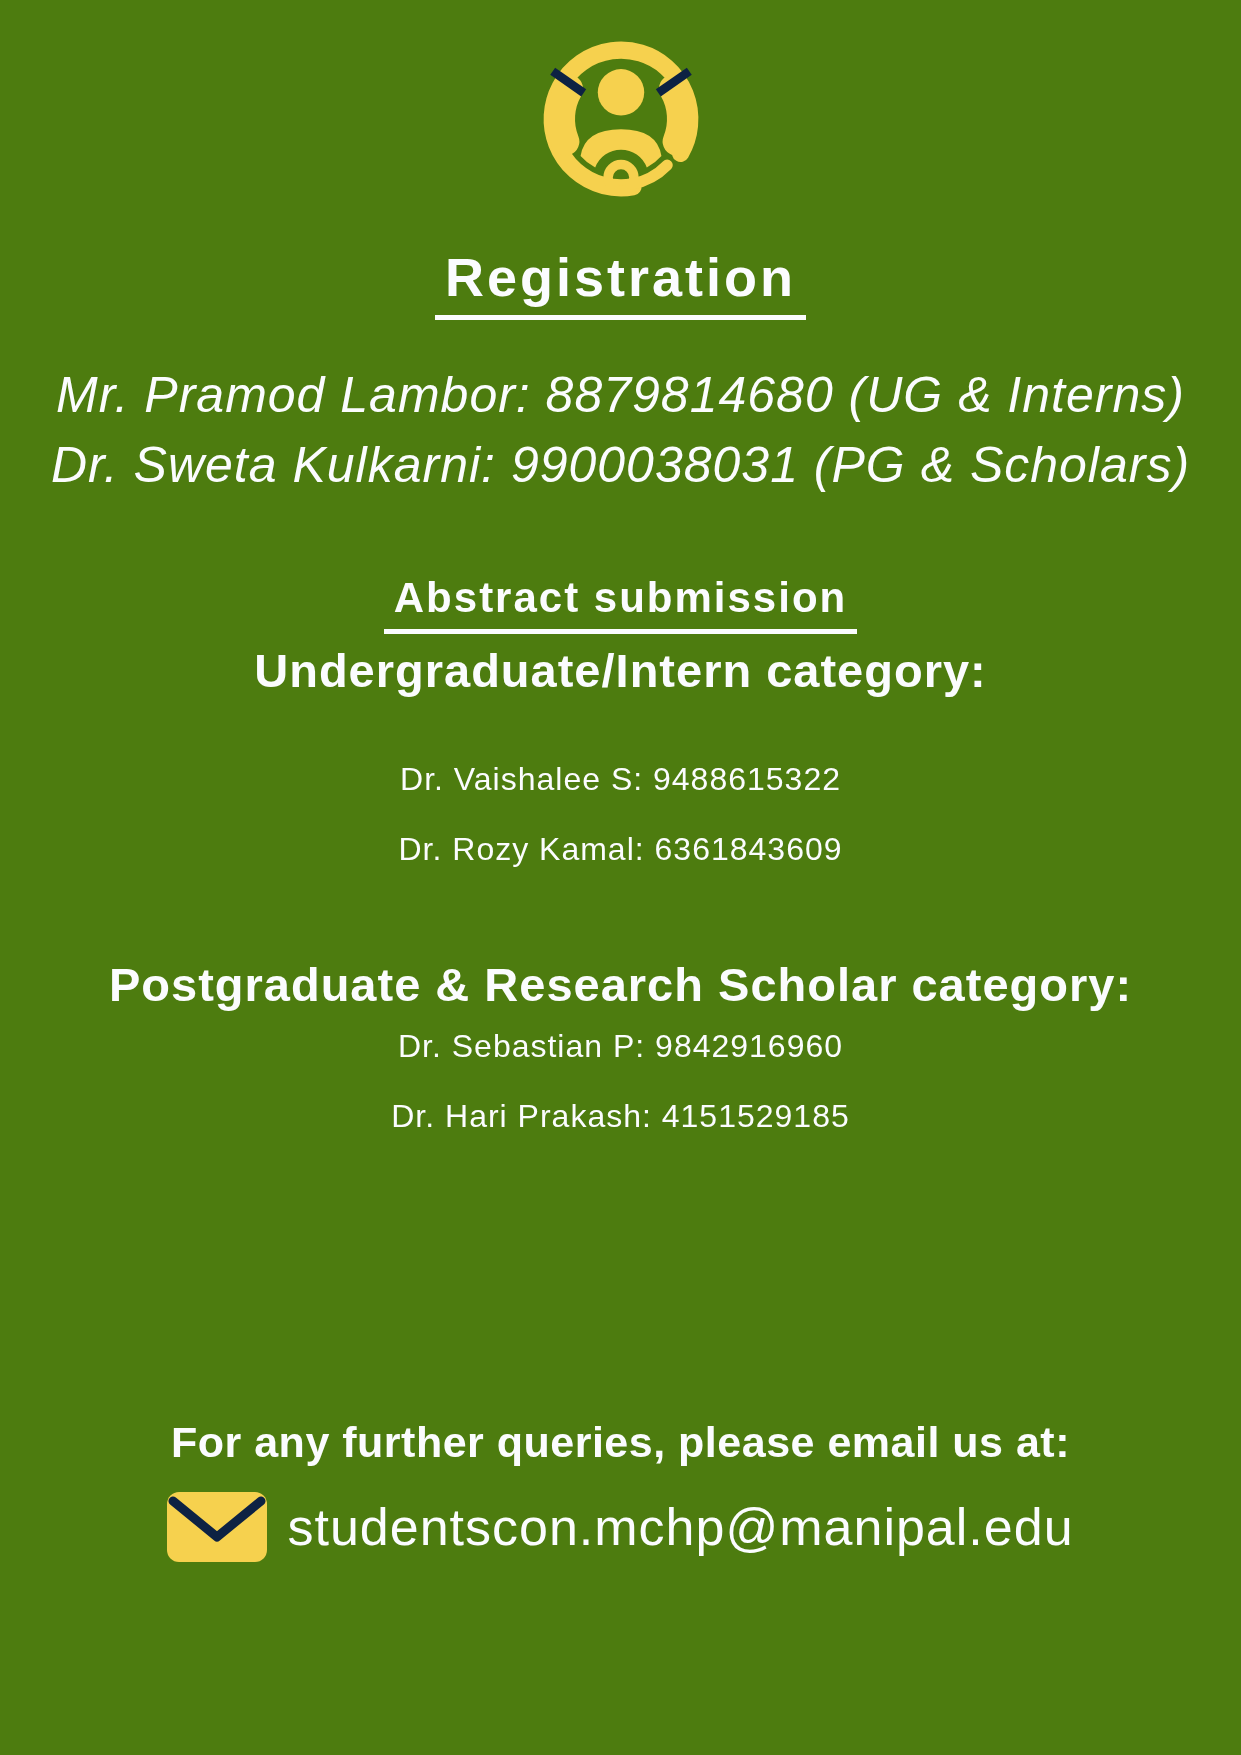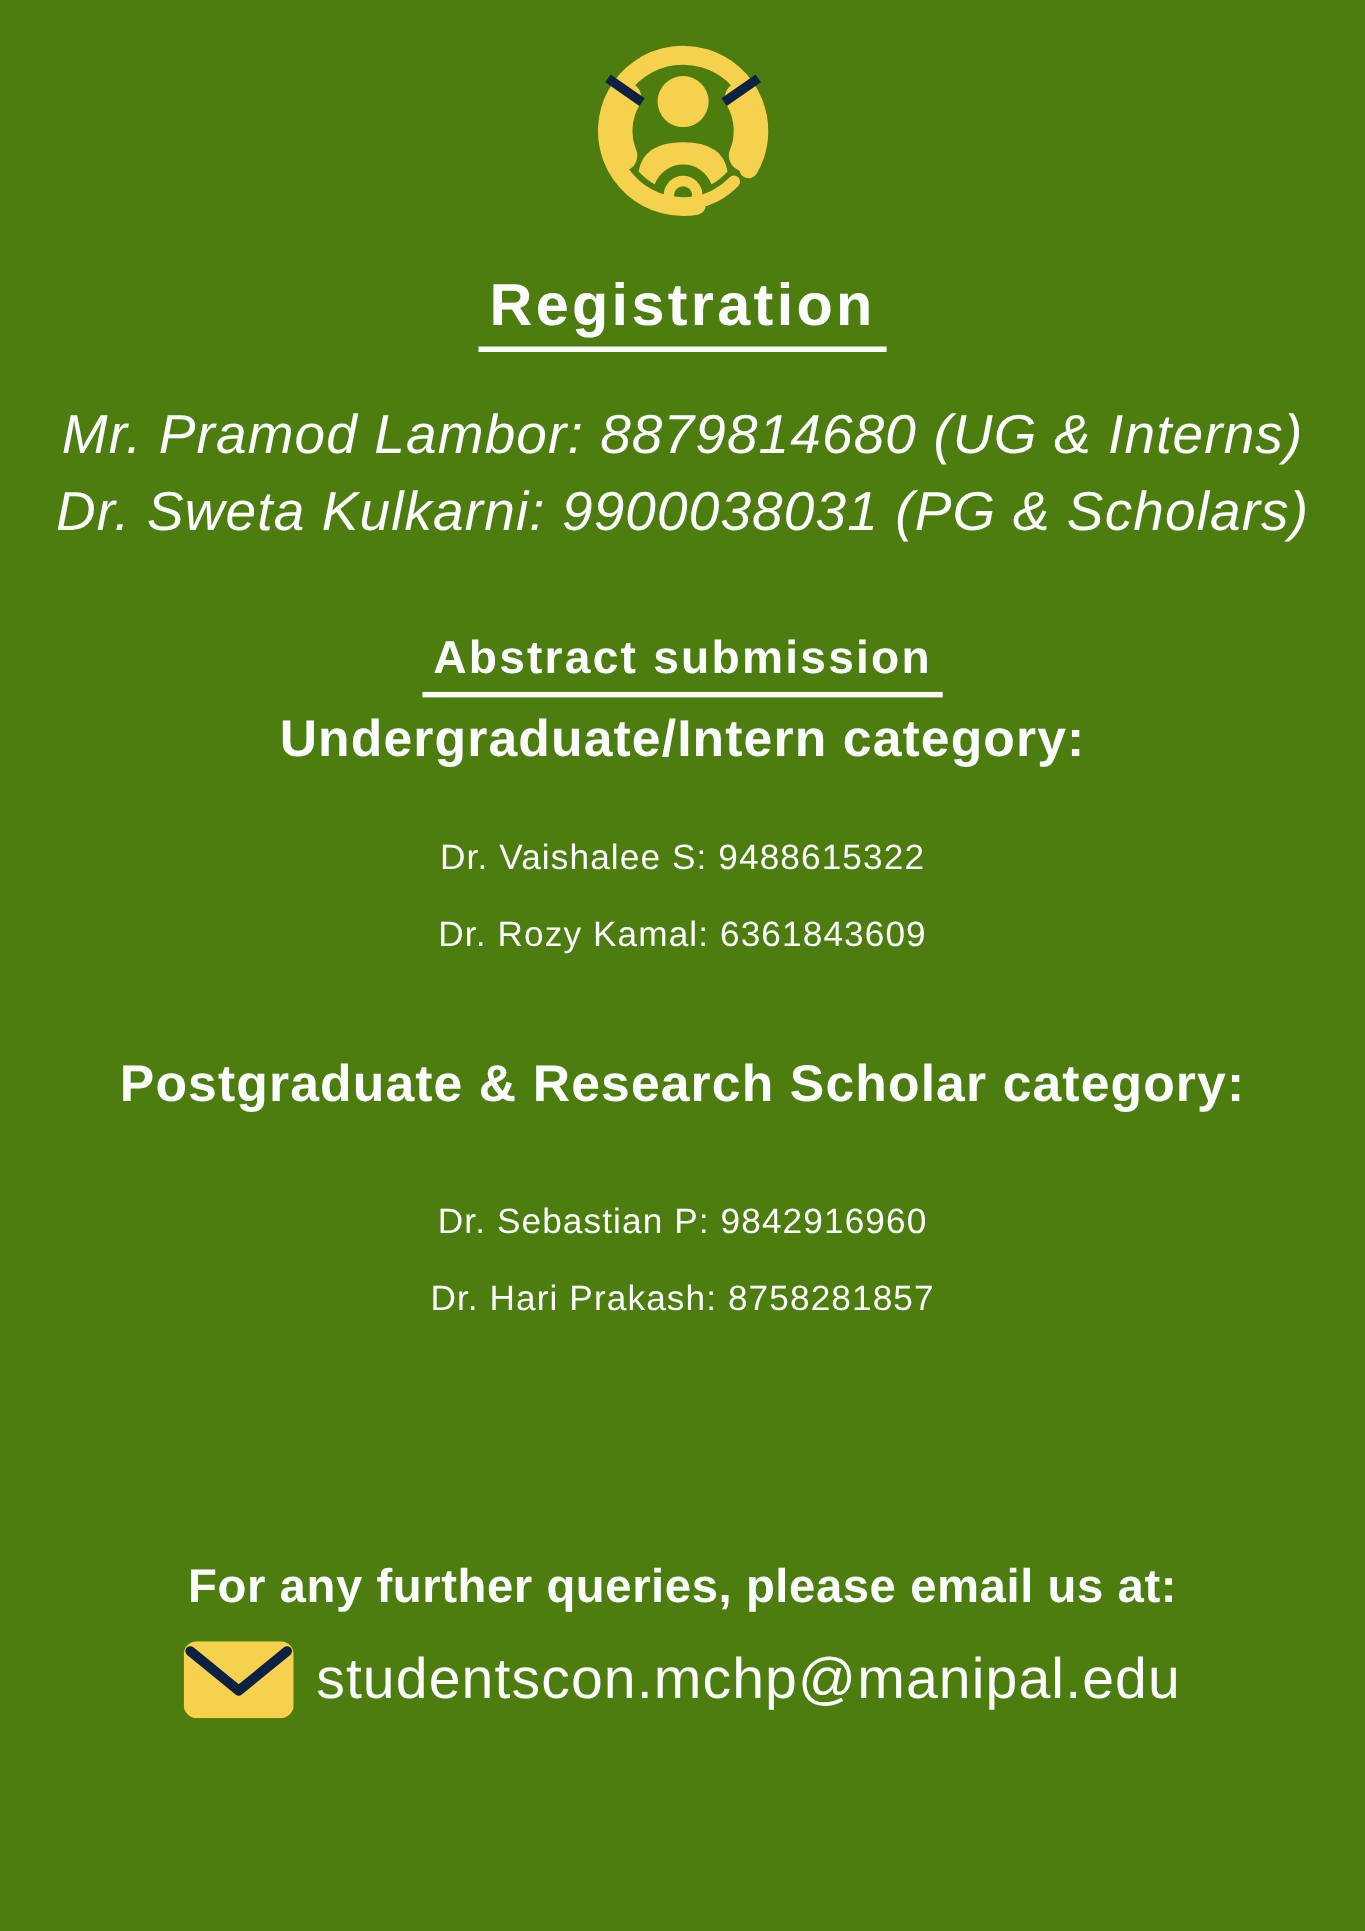--- a/index.html
+++ b/index.html
@@ -23,21 +23,21 @@
     padding: 0 10px 7px 10px;
     border-bottom: 5px solid #fbfcfe;
   }
   .h-reg   { top: 246px; font-size: 54px; font-weight: 700; letter-spacing: 3px; line-height: 1.15; margin: 0; }
   .h-abs   { top: 574px; font-size: 42px; font-weight: 700; letter-spacing: 2px; line-height: 1.15; margin: 0; }
   .contacts-main { top: 360px; font-size: 50px; font-weight: 300; letter-spacing: 1px; line-height: 70px; font-style: italic; }
   .cat-head-ug  { top: 644px; }
   .cat-head-pg  { top: 958px; }
   .cat-head { font-size: 47px; font-weight: 700; letter-spacing: 1px; line-height: 1.15; margin: 0; }
   .cat-lines-ug { top: 744px; }
-  .cat-lines-pg { top: 1075px; }
+  .cat-lines-pg { top: 1011px; }
   .cat-lines { font-size: 32px; font-weight: 300; letter-spacing: 1px; line-height: 70px; }
   .queries { top: 1418px; font-size: 43px; font-weight: 700; letter-spacing: 0.5px; line-height: 1.15; margin: 0; }
   .email-row {
     top: 1492px;
     display: flex;
     justify-content: center;
     align-items: center;
     gap: 20px;
   }
   .email-text { font-size: 52px; font-weight: 300; letter-spacing: 1px; }
@@ -87,21 +87,21 @@
 
   <h3 class="block cat-head cat-head-ug">Undergraduate/Intern category:</h3>
   <div class="block cat-lines cat-lines-ug">
     <div>Dr. Vaishalee S: 9488615322</div>
     <div>Dr. Rozy Kamal: 6361843609</div>
   </div>
 
   <h3 class="block cat-head cat-head-pg">Postgraduate &amp; Research Scholar category:</h3>
   <div class="block cat-lines cat-lines-pg">
     <div>Dr. Sebastian P: 9842916960</div>
-    <div>Dr. Hari Prakash: 8758281857</div>
+    <div>Dr. Hari Prakash: 4151529185</div>
   </div>
 
   <h3 class="block queries">For any further queries, please email us at:</h3>
 
   <div class="block email-row">
     <span class="envelope">
       <svg viewBox="0 0 100 70" width="100" height="70" aria-hidden="true">
         <rect width="100" height="70" rx="12" fill="#f6d14e"></rect>
         <path d="M 6 9 L 50 45 L 94 9" fill="none" stroke="#0d2243" stroke-width="9" stroke-linecap="round" stroke-linejoin="round"></path>
       </svg>

